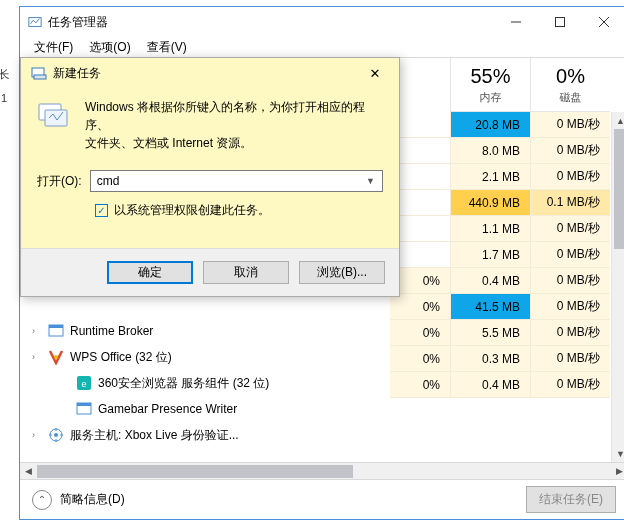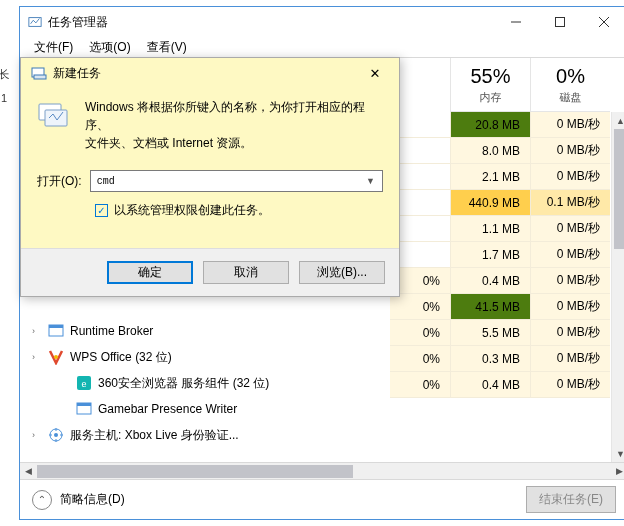--- a/index.html
+++ b/index.html
@@ -24,21 +24,21 @@
   .col-h { width: 80px; text-align: center; display: flex; flex-direction: column; justify-content: center; gap: 2px; border-left: 1px solid #e5e5e5; }
   .col-h .pct { font-size: 20px; }
   .col-h .lbl { font-size: 11px; color: #555; }
 
   .rows { position: absolute; right: 18px; top: 54px; width: 160px; }
   .row-cpu { position: absolute; right: 178px; top: 54px; width: 60px; }
   .row { height: 26px; display: flex; align-items: center; border-bottom: 1px solid #f3ecd9; }
   .cell { width: 80px; text-align: right; padding-right: 10px; font-size: 12px; border-left: 1px solid #f3ecd9; height: 100%; display: flex; align-items: center; justify-content: flex-end; }
   .cell.cpu { width:60px; border-left:none; }
   .mem-low { background: #fff7e0; }
-  .mem-med { background: #4d7c0f; }
+  .mem-med { background: #0ea5e9; }
   .mem-hi  { background: #ffcf4d; }
   .disk-low { background: #fff7e0; }
   .disk-hi { background: #ffe9a8; }
   .cpu-low { background:#fff7e0; }
 
   .proc-list { position: absolute; left: 6px; top: 260px; right: 186px; }
   .proc-row { height: 26px; display: flex; align-items: center; gap: 6px; padding-left: 6px; font-size: 12px; }
   .exp { width: 10px; color: #666; font-size: 9px; display:inline-block; }
   .picon { width: 16px; height: 16px; display: inline-flex; align-items: center; justify-content: center;}
 
@@ -60,21 +60,21 @@
   .dlg-title { height: 30px; display:flex; align-items:center; padding:0 6px 0 10px; }
   .dlg-title .t { flex:1; font-size:12px; }
   .dlg-close { width:36px; height:26px; display:flex;align-items:center;justify-content:center; font-size:13px;}
   .dlg-body { flex:1; padding: 10px 16px 0 16px; position:relative; }
   .dlg-desc { display:flex; gap:14px; }
   .dlg-icon { width:34px; height:34px; flex-shrink:0; }
   .dlg-text { font-size:12px; line-height:1.5; }
   .open-row { display:flex; align-items:center; gap:8px; margin-top:18px; }
   .open-lbl { font-size:12px; white-space:nowrap; }
   .combo { flex:1; height:22px; border:1px solid #7a7a7a; display:flex; align-items:center; padding:0 4px; background:#fff; }
-  .combo input { border:none; outline:none; flex:1; font-size:10px; font-family:Liberation Mono, monospace; }
+  .combo input { border:none; outline:none; flex:1; font-size:12px; font-family:Liberation Sans, sans-serif; }
   .combo .dd { color:#555; font-size:9px; padding:0 3px;}
   .chk-row { margin-top:10px; margin-left:58px; display:flex; align-items:center; gap:6px; font-size:12px; }
   .chkbox { width:13px;height:13px;border:1px solid #0078d7; display:flex;align-items:center;justify-content:center; color:#0078d7; font-size:10px;}
   .dlg-btns { height:48px; background:#f0f0f0; border-top:1px solid #ddd; display:flex; align-items:center; justify-content:flex-end; gap:10px; padding:0 14px; }
   .btn { min-width:86px; height:23px; border:1px solid #adadad; background:#e1e1e1; font-size:12px; display:flex;align-items:center;justify-content:center; }
   .btn.primary { border:2px solid #0078d7; background:#e1e1e1; }
 </style>
 </head>
 <body>
 

